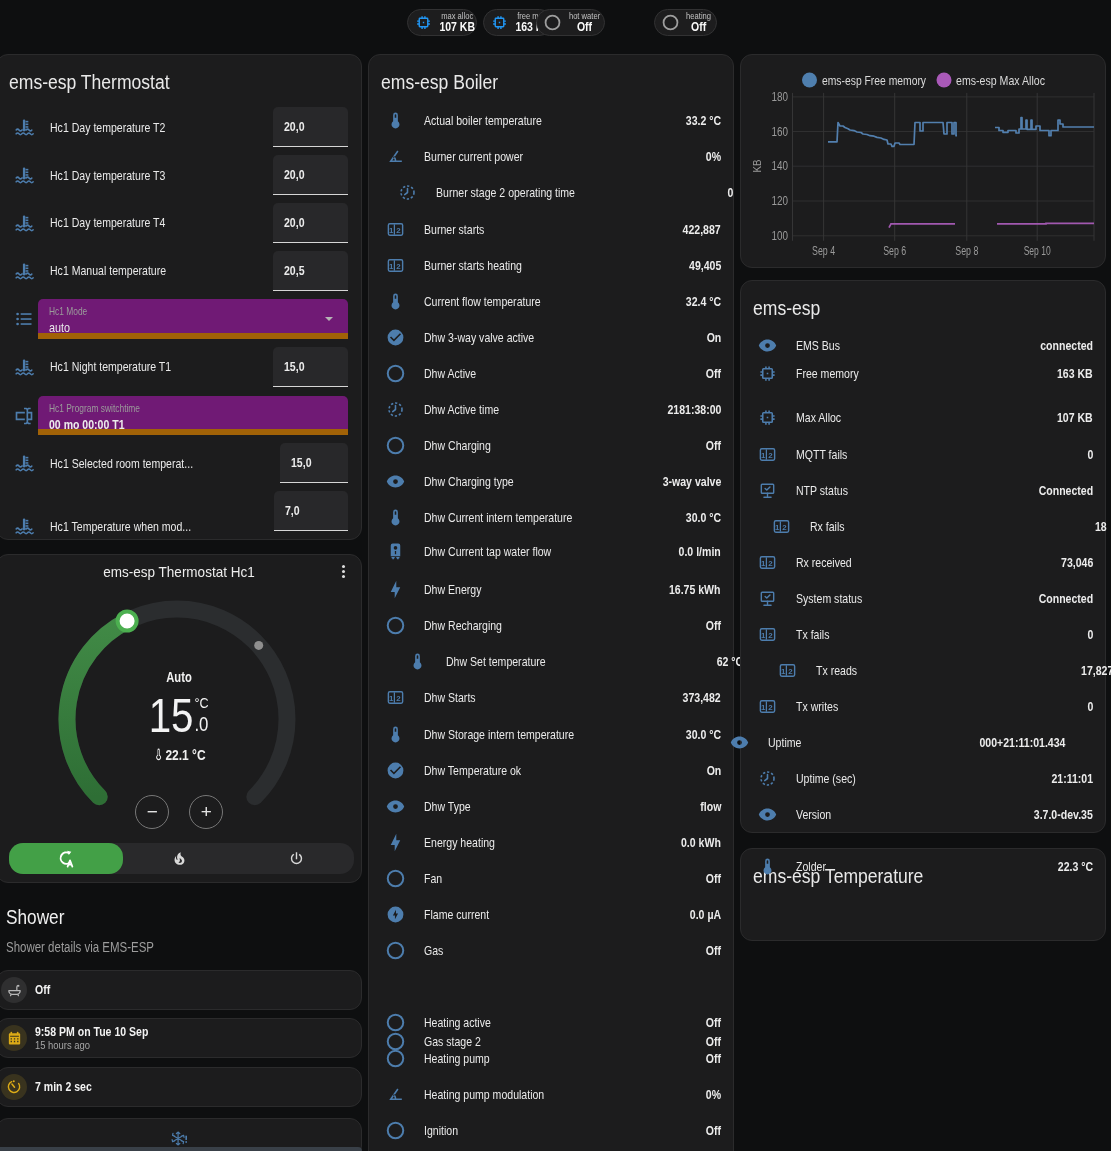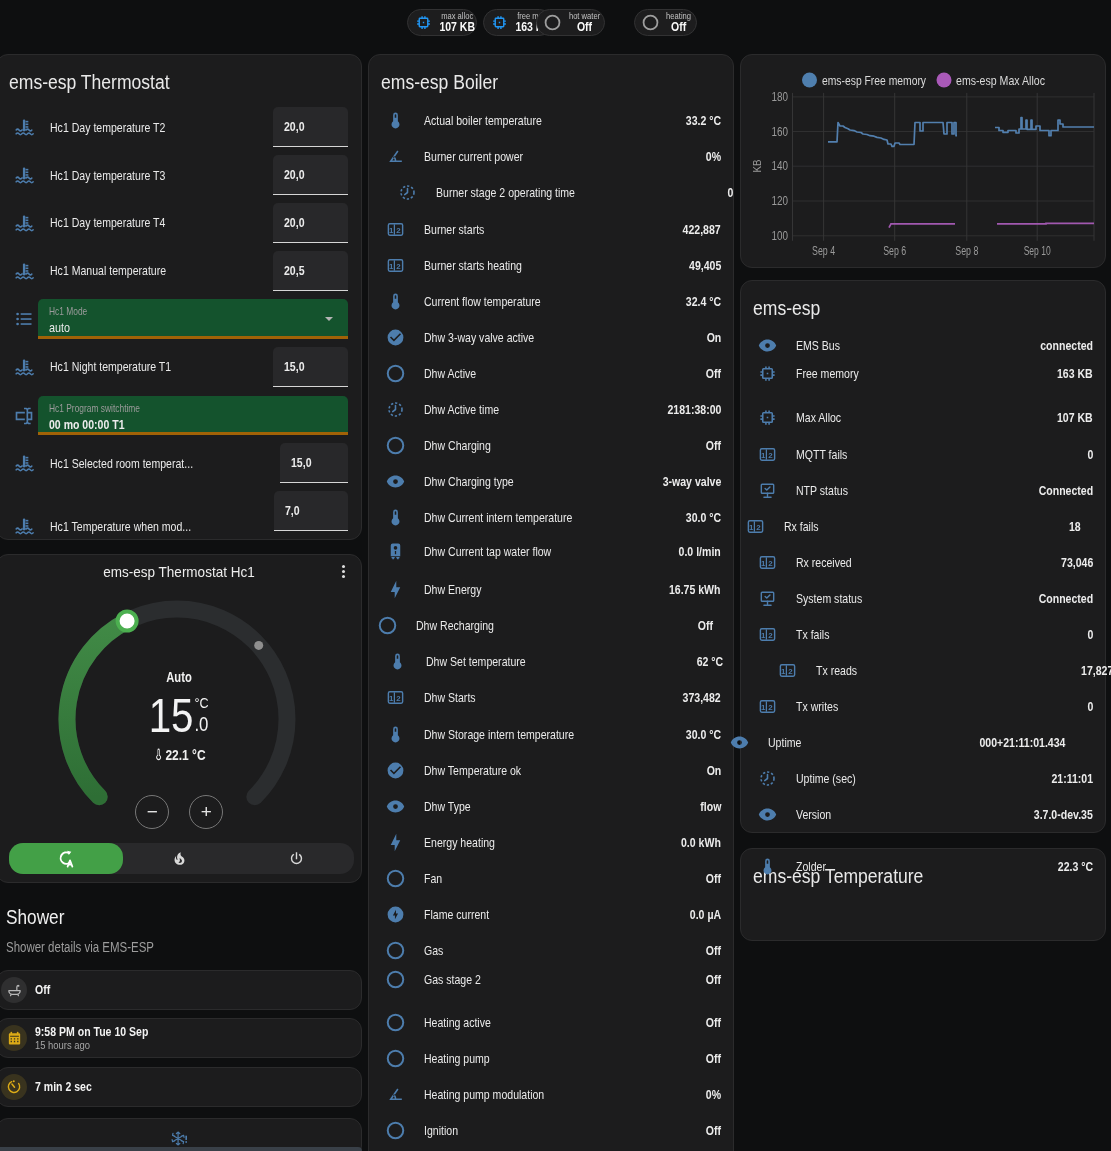--- a/index.html
+++ b/index.html
@@ -8,21 +8,21 @@
 .card{position:absolute;background:#1c1c1d;border:1px solid #2b2b2c;border-radius:12px}
 .ttl{position:absolute;font-size:19.5px;font-weight:400;color:#e9e9e9;white-space:nowrap;
  transform:scaleX(.9);transform-origin:left center}
 .row{position:absolute;display:flex;align-items:center;height:36px}
 .ic{flex:0 0 auto;color:#4d7dad}
 .lb{font-size:13.2px;color:#eaeaea;white-space:nowrap;display:inline-block;transform:scaleX(.8);transform-origin:left center}
 .vl{margin-left:auto;font-size:13.2px;font-weight:700;color:#ececec;white-space:nowrap;display:inline-block;transform:scaleX(.8);transform-origin:right center}
 .inp{position:absolute;background:#28282a;border-radius:5px 5px 0 0;border-bottom:1px solid #d6d6d6;
  display:flex;align-items:center;font-size:13.2px;font-weight:700;color:#ececec}
 .inp span{display:inline-block;transform:scaleX(.8);transform-origin:left center;margin-left:11px}
-.fld{position:absolute;background:#14532d;border-radius:5px 5px 0 0;border-bottom:3px solid #a16207;padding:6px 11px 0 11px}
+.fld{position:absolute;background:#701a75;border-radius:5px 5px 0 0;border-bottom:6px solid #a16207;padding:6px 11px 0 11px}
 .fld .fl{font-size:10.5px;color:#9b9b9b;transform:scaleX(.8);transform-origin:left center;white-space:nowrap}
 .fld .fv{font-size:13.5px;color:#ececec;margin-top:3px;transform:scaleX(.8);transform-origin:left center;white-space:nowrap}
 .tile{position:absolute;background:#1c1c1d;border:1px solid #2b2b2c;border-radius:12px;display:flex;align-items:center;padding-left:4px}
 .tic{width:26px;height:26px;border-radius:50%;display:flex;align-items:center;justify-content:center;flex:0 0 auto}
 .tt{margin-left:8px;line-height:1.12}
 .tt .a{font-size:13.5px;font-weight:700;color:#f2f2f2;transform:scaleX(.78);transform-origin:left center;white-space:nowrap}
 .tt .b{font-size:11.5px;font-weight:500;color:#a5a5a5;transform:scaleX(.82);transform-origin:left center;white-space:nowrap}
 .badge{position:absolute;top:9px;height:27px;background:#1d1d1e;border:1px solid #323233;border-radius:14px;display:flex;align-items:center;padding:0 8px 0 7px}
 .badge .bt{margin-left:4px;text-align:center;line-height:1.08;flex:1}
 .badge .l1{font-size:9.5px;color:#c2c2c2;white-space:nowrap;transform:scaleX(.8)}
@@ -172,21 +172,21 @@
   </div>
 <div class="badge" style="left:536px;width:69px">
     <svg class="ic" width="17" height="17" style="color:#9e9e9e">
       <use href="#ring"></use>
     </svg>
     <div class="bt">
       <div class="l1">hot water</div>
       <div class="l2">Off</div>
     </div>
   </div>
-<div class="badge" style="left:634px;width:63px">
+<div class="badge" style="left:654px;width:63px">
     <svg class="ic" width="17" height="17" style="color:#9e9e9e">
       <use href="#ring"></use>
     </svg>
     <div class="bt">
       <div class="l1">heating</div>
       <div class="l2">Off</div>
     </div>
   </div>
 <div class="card" style="left:-4px;top:54px;width:366px;height:486px"></div>
 <div class="ttl" style="left:9px;top:71px">ems-esp Thermostat</div>
@@ -459,28 +459,28 @@
     <span class="lb" style="margin-left:19px">Dhw Current tap water flow</span>
     <span class="vl">0.0 l/min</span>
   </div>
 <div class="row" style="left:386px;top:571.7px;width:335px">
     <svg class="ic" width="19" height="19">
       <use href="#flash"></use>
     </svg>
     <span class="lb" style="margin-left:19px">Dhw Energy</span>
     <span class="vl">16.75 kWh</span>
   </div>
-<div class="row" style="left:378px;top:607.8px;width:335px">
+<div class="row" style="left:386px;top:607.8px;width:335px">
     <svg class="ic" width="19" height="19">
       <use href="#ring"></use>
     </svg>
     <span class="lb" style="margin-left:19px">Dhw Recharging</span>
     <span class="vl">Off</span>
   </div>
-<div class="row" style="left:388px;top:643.8px;width:335px">
+<div class="row" style="left:408px;top:643.8px;width:335px">
     <svg class="ic" width="19" height="19">
       <use href="#therm"></use>
     </svg>
     <span class="lb" style="margin-left:19px">Dhw Set temperature</span>
     <span class="vl">62 °C</span>
   </div>
 <div class="row" style="left:386px;top:679.9px;width:335px">
     <svg class="ic" width="19" height="19">
       <use href="#counter"></use>
     </svg>
@@ -529,21 +529,21 @@
     <span class="lb" style="margin-left:19px">Flame current</span>
     <span class="vl">0.0 µA</span>
   </div>
 <div class="row" style="left:386px;top:932.4px;width:335px">
     <svg class="ic" width="19" height="19">
       <use href="#ring"></use>
     </svg>
     <span class="lb" style="margin-left:19px">Gas</span>
     <span class="vl">Off</span>
   </div>
-<div class="row" style="left:386px;top:961px;width:335px">
+<div class="row" style="left:386px;top:1023px;width:335px">
     <svg class="ic" width="19" height="19">
       <use href="#ring"></use>
     </svg>
     <span class="lb" style="margin-left:19px">Gas stage 2</span>
     <span class="vl">Off</span>
   </div>
 <div class="row" style="left:386px;top:1004.5px;width:335px">
     <svg class="ic" width="19" height="19">
       <use href="#ring"></use>
     </svg>
@@ -633,21 +633,21 @@
     <span class="lb" style="margin-left:19px">MQTT fails</span>
     <span class="vl">0</span>
   </div>
 <div class="row" style="left:758px;top:472.1px;width:335px">
     <svg class="ic" width="19" height="19">
       <use href="#monitor"></use>
     </svg>
     <span class="lb" style="margin-left:19px">NTP status</span>
     <span class="vl">Connected</span>
   </div>
-<div class="row" style="left:746px;top:508.1px;width:335px">
+<div class="row" style="left:772px;top:508.1px;width:335px">
     <svg class="ic" width="19" height="19">
       <use href="#counter"></use>
     </svg>
     <span class="lb" style="margin-left:19px">Rx fails</span>
     <span class="vl">18</span>
   </div>
 <div class="row" style="left:758px;top:544.2px;width:335px">
     <svg class="ic" width="19" height="19">
       <use href="#counter"></use>
     </svg>

